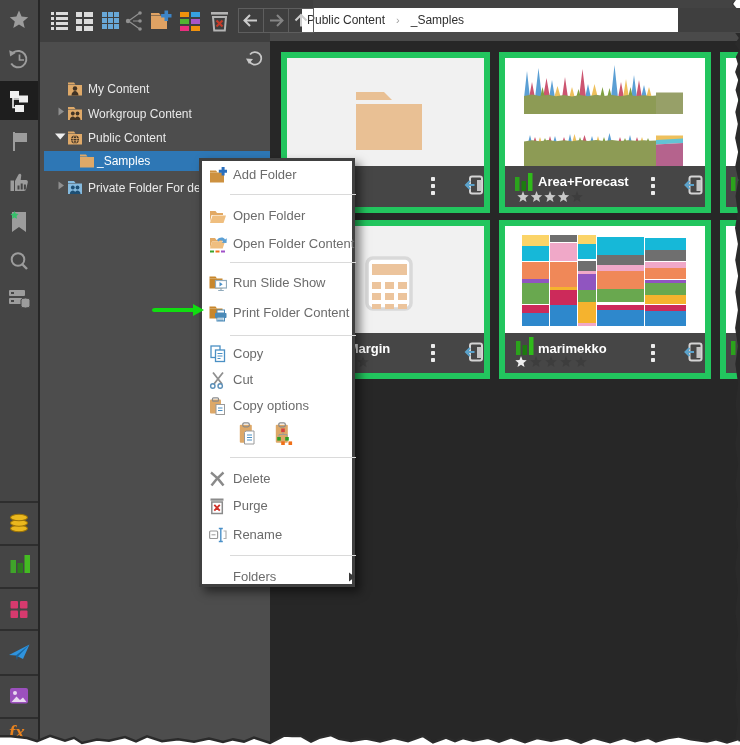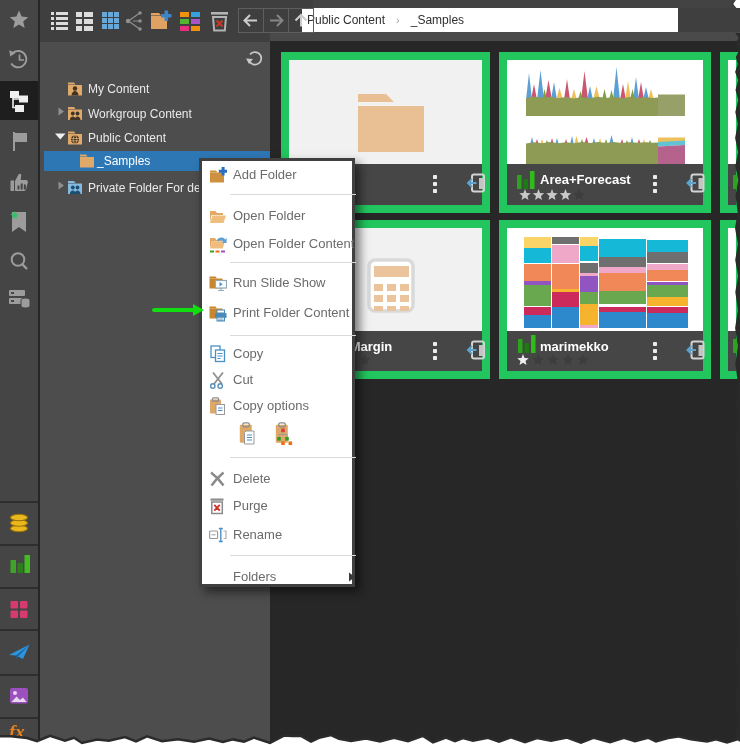--- a/index.html
+++ b/index.html
@@ -18,21 +18,21 @@
 
 #panel{left:40px;top:42px;width:230px;height:703px;background:#4d4d4d;}
 #phead{left:40px;top:42px;width:230px;height:25px;background:#4a4a4a;
   border-bottom:2px solid #333333;color:#c9ced4;font-size:13px;font-weight:bold;
   line-height:25px;}
 .trow{position:absolute;color:#e9e9e9;font-size:12px;white-space:nowrap;text-align:center;}
 #selrow{left:44px;top:151px;width:226px;height:20px;background:#2e77b5;}
 
 #content{left:270px;top:41px;width:470px;height:704px;background:#272727;}
 #cstrip{left:270px;top:32px;width:470px;height:9px;background:#4a4a4a;}
-.tile{position:absolute;box-sizing:border-box;border:8px solid #22c55e;background:#ffffff;}
+.tile{position:absolute;box-sizing:border-box;border:6px solid #22c55e;background:#ffffff;}
 .tbar{position:absolute;left:0;right:0;bottom:0;background:#464646;}
 
 #menu{left:199px;top:158px;width:156px;height:429px;background:#ffffff;
   border:3px solid #404040;box-sizing:border-box;box-shadow:5px 5px 9px rgba(0,0,0,0.5);}
 .mico{position:absolute;left:7px;width:18px;height:18px;}
 .mtxt{position:absolute;left:31px;font-size:13px;color:#6b6b6b;white-space:nowrap;}
 .msep{position:absolute;left:28px;width:126px;height:1px;background:#dadada;}
 svg{display:block;}
 </style>
 </head>

